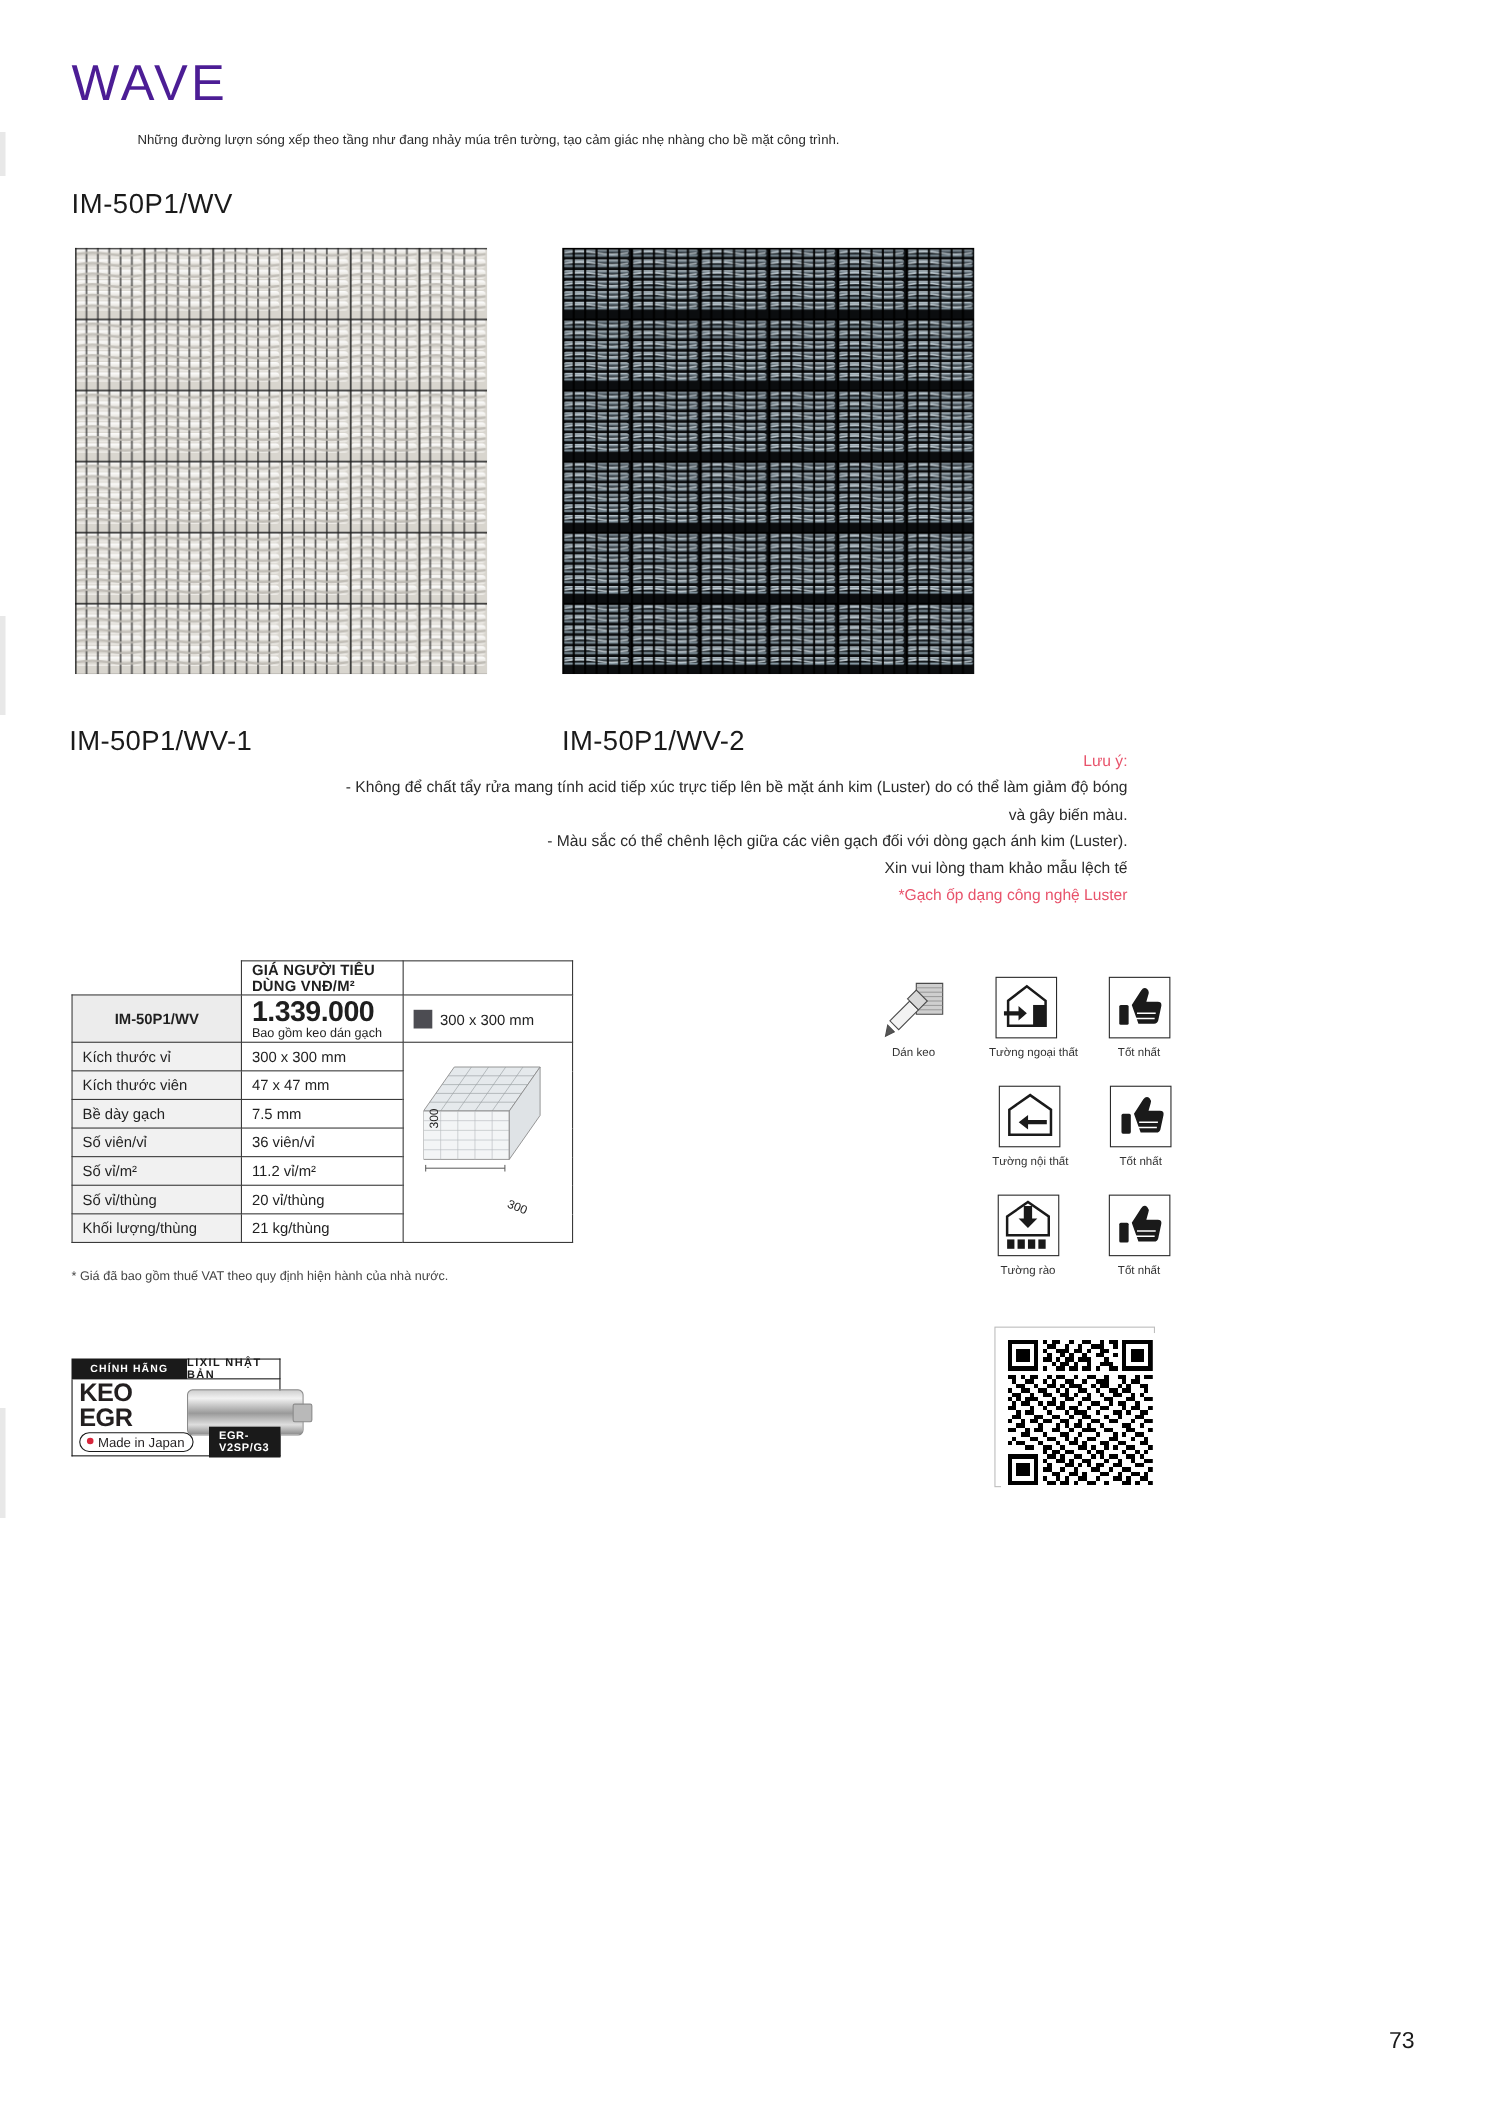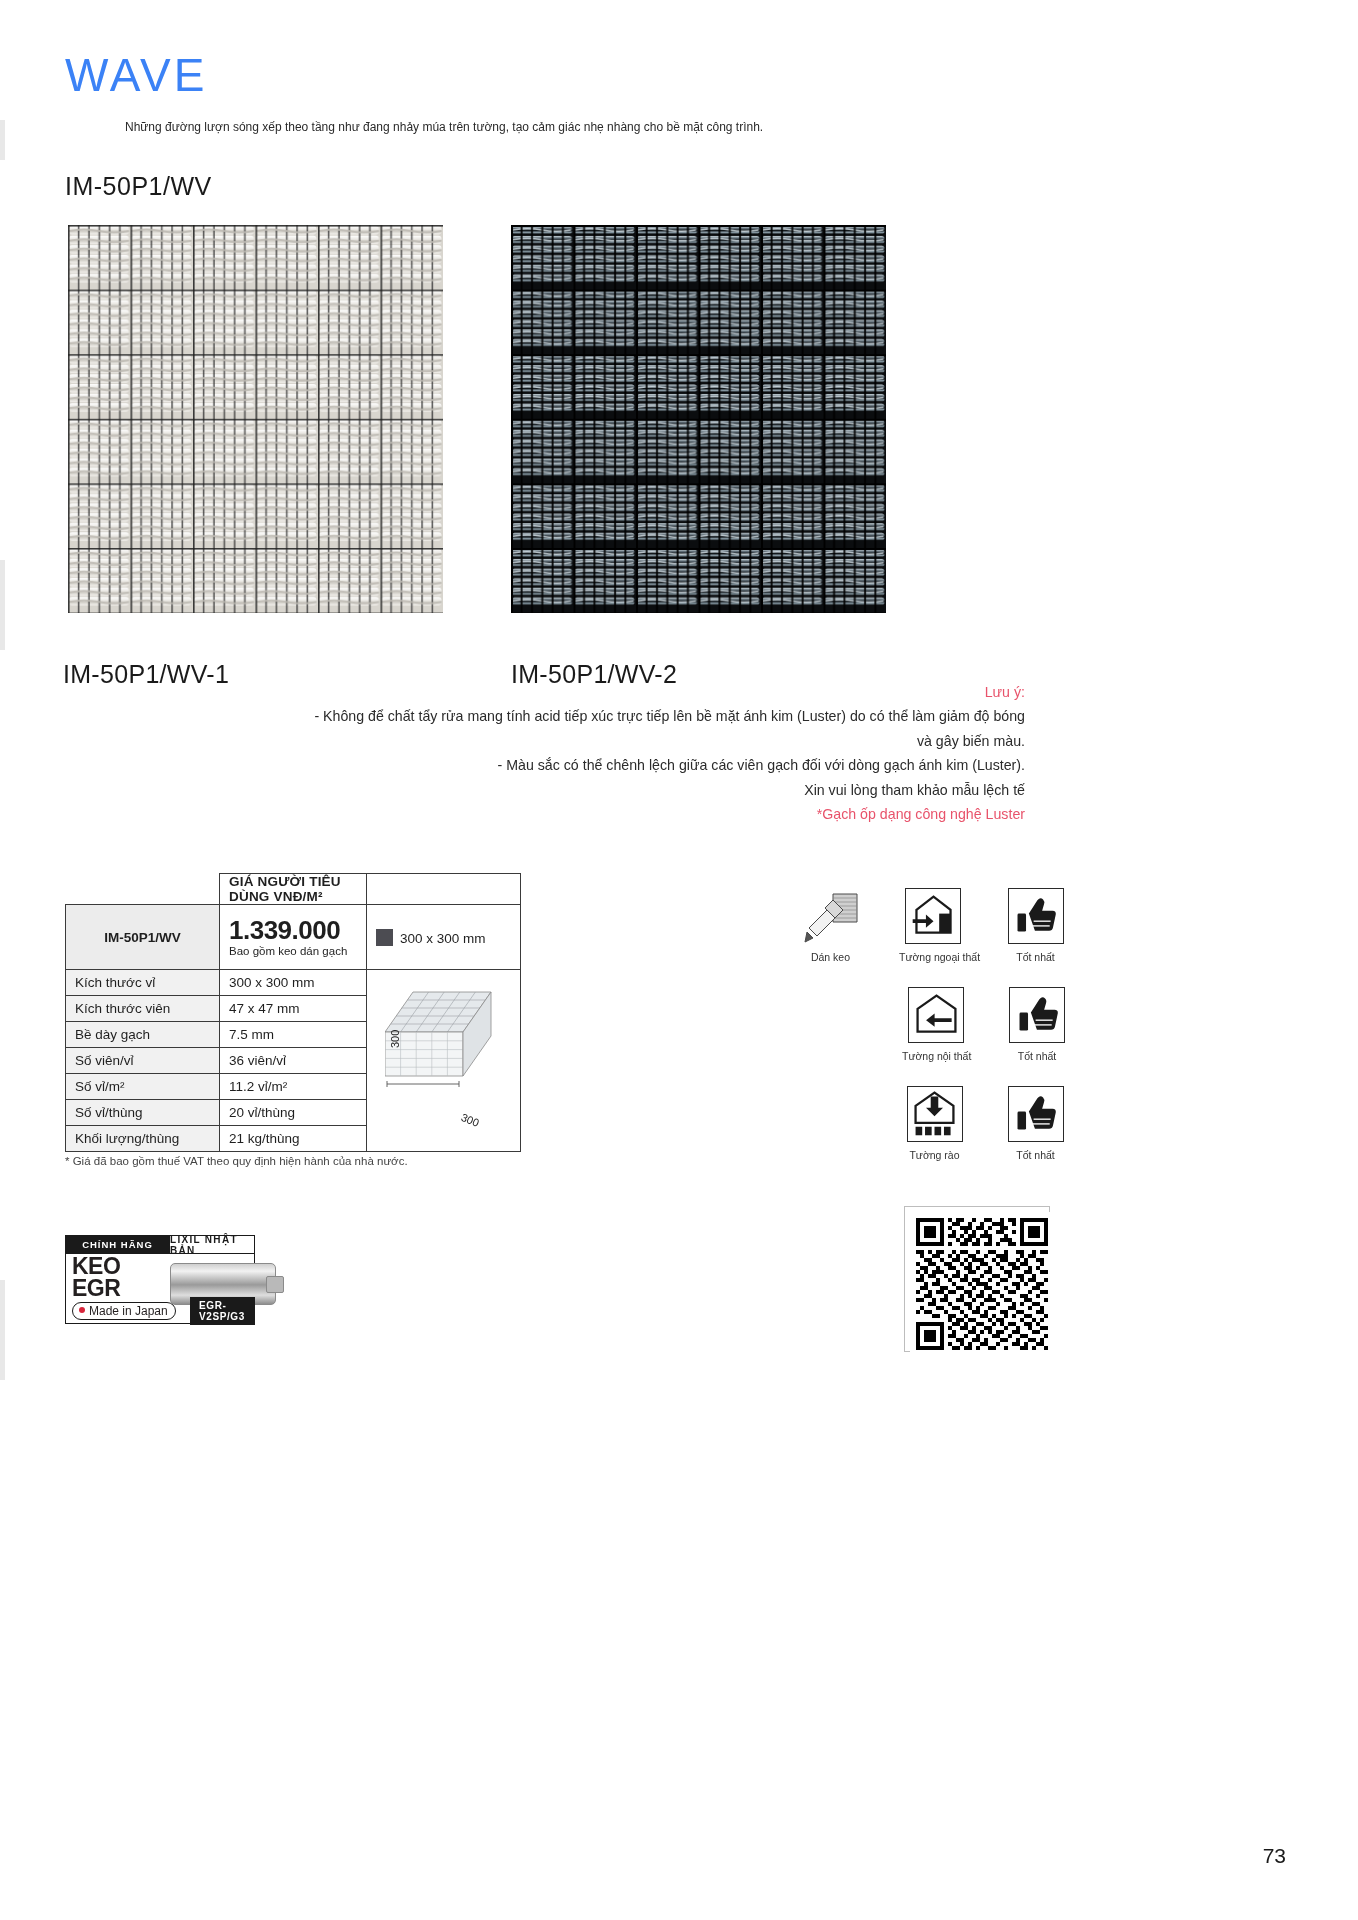--- a/index.html
+++ b/index.html
@@ -2,21 +2,21 @@
 <html><head>
 <meta charset="utf-8">
 <style>
   html,body{margin:0;padding:0;background:#ffffff;}
   body{width:1358px;height:1920px;position:relative;font-family:"Liberation Sans",sans-serif;color:#231f20;overflow:hidden;}
   .page{position:absolute;inset:0;}
 
   
   .bleed{position:absolute;left:0;width:5px;background:#e8e8e8;}
 
-  .title{position:absolute;left:65px;top:52px;font-size:46px;letter-spacing:3px;font-weight:400;color:#3b82f6;line-height:1;}
+  .title{position:absolute;left:65px;top:52px;font-size:46px;letter-spacing:3px;font-weight:400;color:#4c1d95;line-height:1;}
   .intro{position:absolute;left:65px;top:118px;width:985px;font-size:12px;line-height:1.55;color:#2a2a2a;}
   .intro .indent{display:inline-block;width:60px;}
 
   .code-main{position:absolute;left:65px;top:172px;font-size:25px;letter-spacing:.5px;color:#1a1a1a;}
 
   .tile{position:absolute;top:225px;width:375px;height:388px;overflow:hidden;}
   .tile.left{left:68px;}
   .tile.right{left:511px;}
 
   .cap{position:absolute;top:660px;font-size:25px;letter-spacing:.3px;color:#1a1a1a;}
@@ -26,21 +26,21 @@
   .note{position:absolute;left:65px;top:680px;width:960px;font-size:14.2px;line-height:1.72;color:#2b2b2b;text-align:right;}
   .note .red{color:#e8536b;}
 
   
   .spec{position:absolute;left:65px;top:873px;}
   .spec table{border-collapse:collapse;}
   .spec td{border:1px solid #3a3a3a;font-size:13.5px;color:#1f1f1f;padding:0 9px;height:25px;vertical-align:middle;}
   .hdr-price{font-size:10.2px;font-weight:bold;letter-spacing:.2px;height:22px !important;}
   .hdr-blank{border-left:1px solid #3a3a3a;}
   .code-cell{background:#ececec;font-weight:bold;font-size:14.5px;text-align:center;width:135px;}
-  .price-cell{width:128px;text-align:left;padding:12px 9px !important;}
+  .price-cell{width:128px;text-align:left;padding:1px 9px !important;}
   .price-big{font-size:26px;font-weight:bold;letter-spacing:-.5px;line-height:1.05;display:block;}
   .price-sub{font-size:11.5px;display:block;margin-top:1px;}
   .size-cell{width:135px;text-align:left;}
   .swatch{display:inline-block;width:17px;height:17px;background:#4c4c52;vertical-align:-3px;margin-right:7px;}
   .lbl{width:135px;background:#f1f1f1;}
   .val{width:128px;}
   .diagram-cell{vertical-align:top;padding:0 !important;position:relative;}
   .vat{position:absolute;left:65px;top:1155px;font-size:11.5px;color:#444;}
 
   

